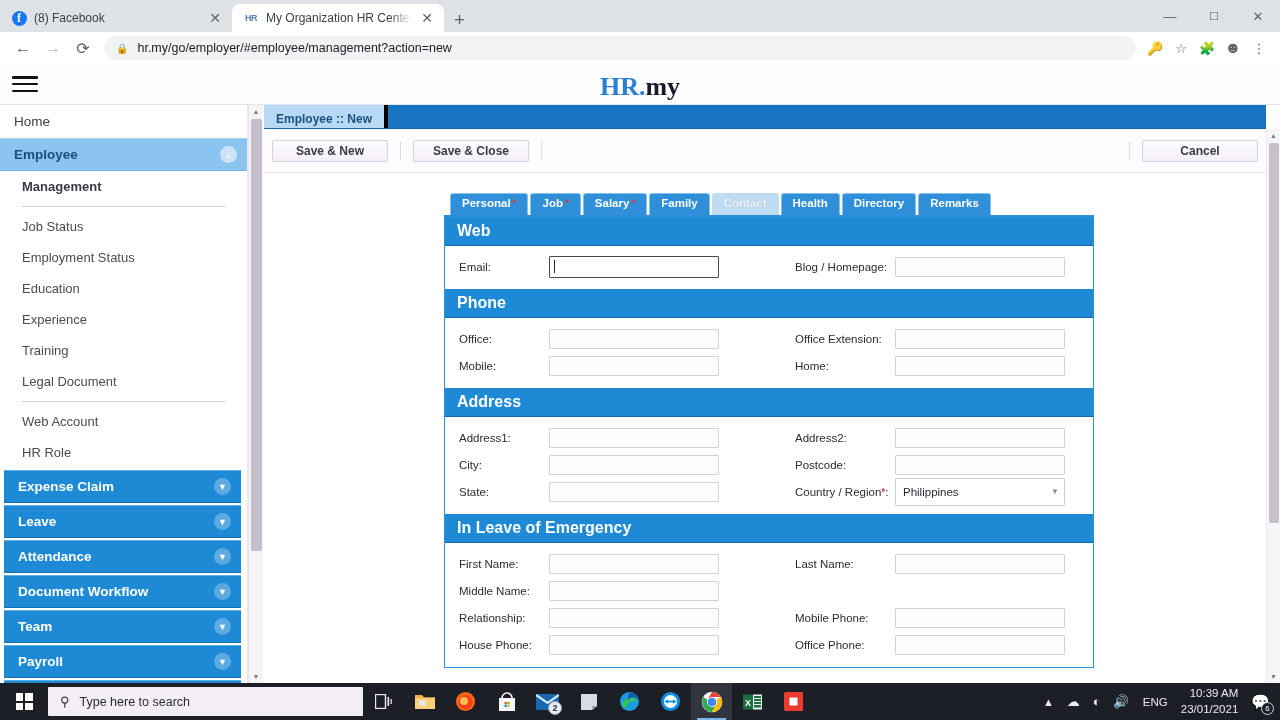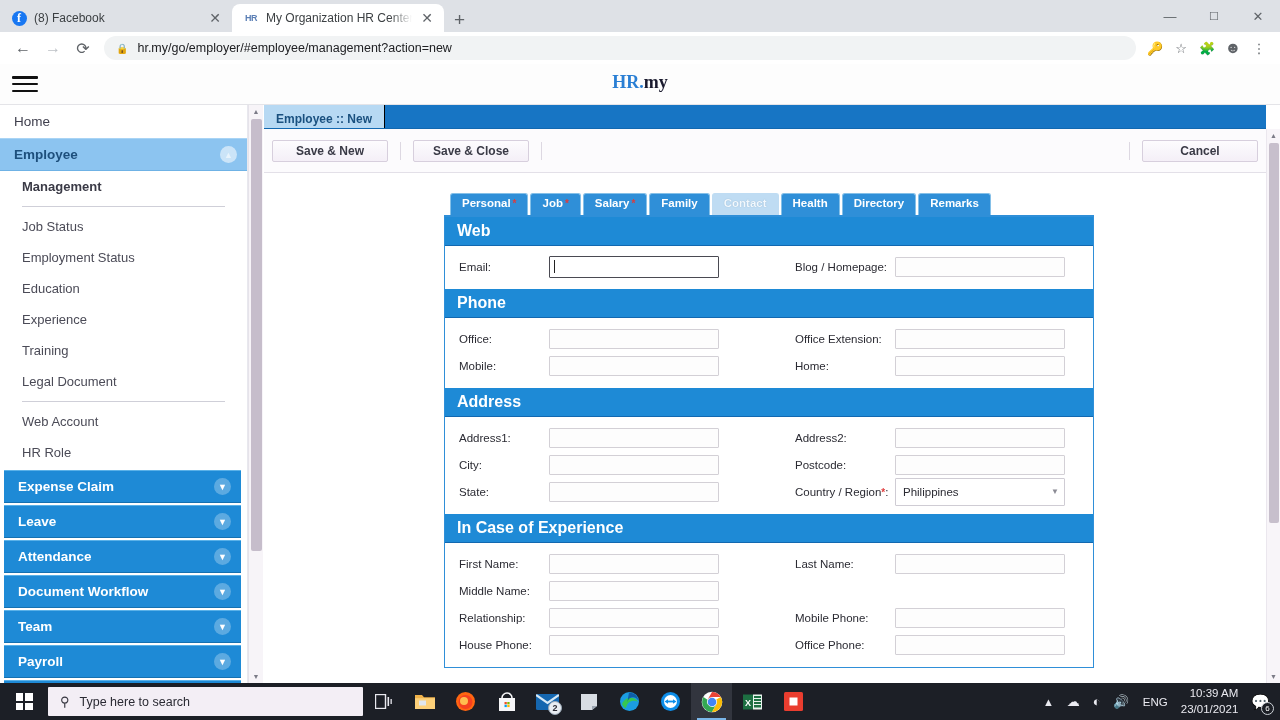--- a/index.html
+++ b/index.html
@@ -61,21 +61,21 @@
   
   .app-header {
     position: absolute; top: 64px; left: 0; width: 1280px; height: 41px;
     background: #fdfdfd; border-bottom: 1px solid #e4e4e8;
   }
   .hamburger { position: absolute; left: 12px; top: 10px; width: 26px; height: 20px;
     display: flex; flex-direction: column; justify-content: space-between; padding: 2px 0;}
   .hamburger span { display: block; height: 2.5px; background: #111; border-radius: 1px; }
   .brand {
     position: absolute; left: 0; right: 0; top: 8px; text-align: center;
-    font-family: "Liberation Serif", serif; font-size: 18px; font-weight: bold;
+    font-family: "Liberation Serif", serif; font-size: 26px; font-weight: bold;
   }
   .brand .b-hr { color: #2a7fd4; }
   .brand .b-dot { color: #2a7fd4; }
   .brand .b-my { color: #1a1a2e; }
 
   
   .sidebar {
     position: absolute; top: 105px; left: 0; width: 248px; height: 578px;
     background: #fff; overflow: hidden; border-right: 1px solid #e8e8ee;
   }
@@ -111,21 +111,21 @@
 
   
   .main { position: absolute; top: 105px; left: 264px; width: 1002px; height: 578px; background: #fff; }
   .doc-tabbar {
     height: 24px; background: #1775c4; display: flex; align-items: stretch;
     border-bottom: 1px solid #1268b0;
   }
   .doc-tab {
     background: #b7d9f3; color: #19507f; font-size: 12px; font-weight: bold;
     padding: 4px 12px 0 12px; display: flex; align-items: center;
-    border-right: 1px solid #000000;
+    border-right: 4px solid #000000;
   }
   .cmdbar {
     height: 44px; background: #fcfbfd; display: flex; align-items: center;
     padding: 0 8px; border-bottom: 1px solid #e3e0e8; gap: 0;
   }
   .cbtn {
     height: 22px; min-width: 116px; padding: 0 14px;
     background: linear-gradient(to bottom, #fdfcfe, #f4eff7);
     border: 1px solid #d7cfdd; border-radius: 2px;
     font-size: 12px; color: #3a3a46; font-weight: bold;
@@ -443,21 +443,21 @@
               <div class="inp w1"></div>
               <span class="gapcol"></span>
               <span class="lbl c2"><span>Country / Region</span><span class="req">*</span>:</span>
               <div class="sel">
                 <span>Philippines</span>
                 <span class="sel-arrow">▼</span>
               </div>
             </div>
           </div>
 
-          <div class="sect-head">In Case of Experience</div>
+          <div class="sect-head">In Leave of Emergency</div>
           <div class="sect-body">
             <div class="frow">
               <span class="lbl c1">First Name:</span>
               <div class="inp w1"></div>
               <span class="gapcol"></span>
               <span class="lbl c2">Last Name:</span>
               <div class="inp w2"></div>
             </div>
             <div class="frow">
               <span class="lbl c1">Middle Name:</span>

